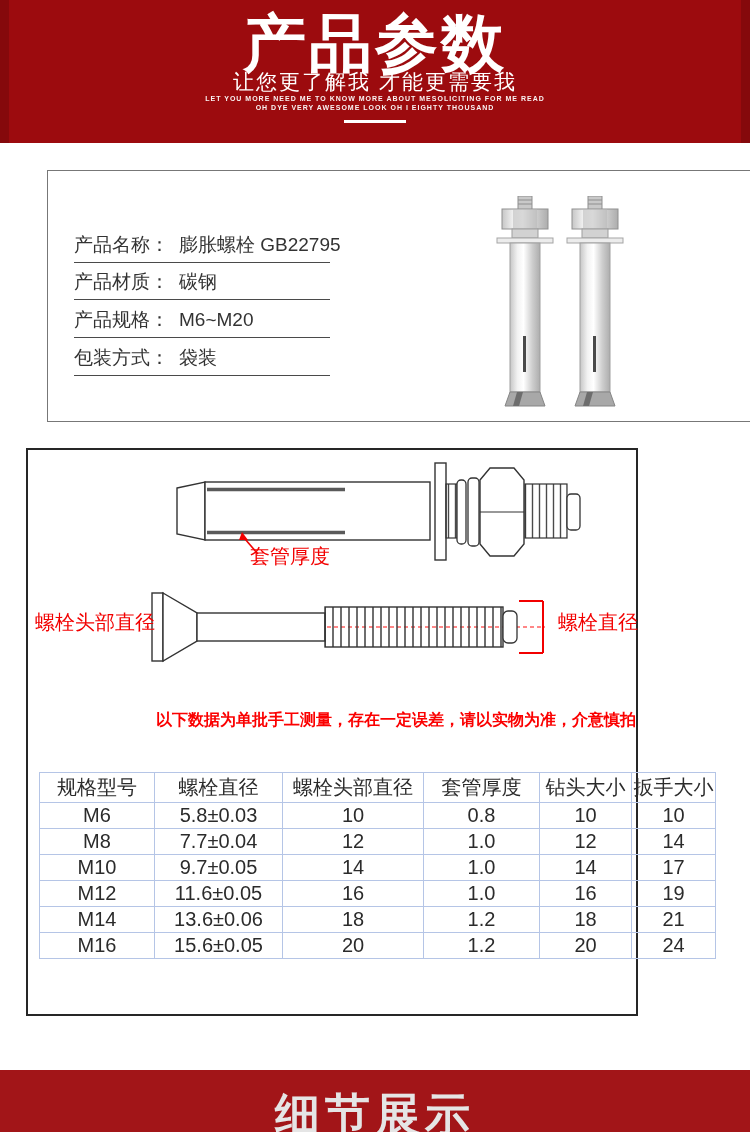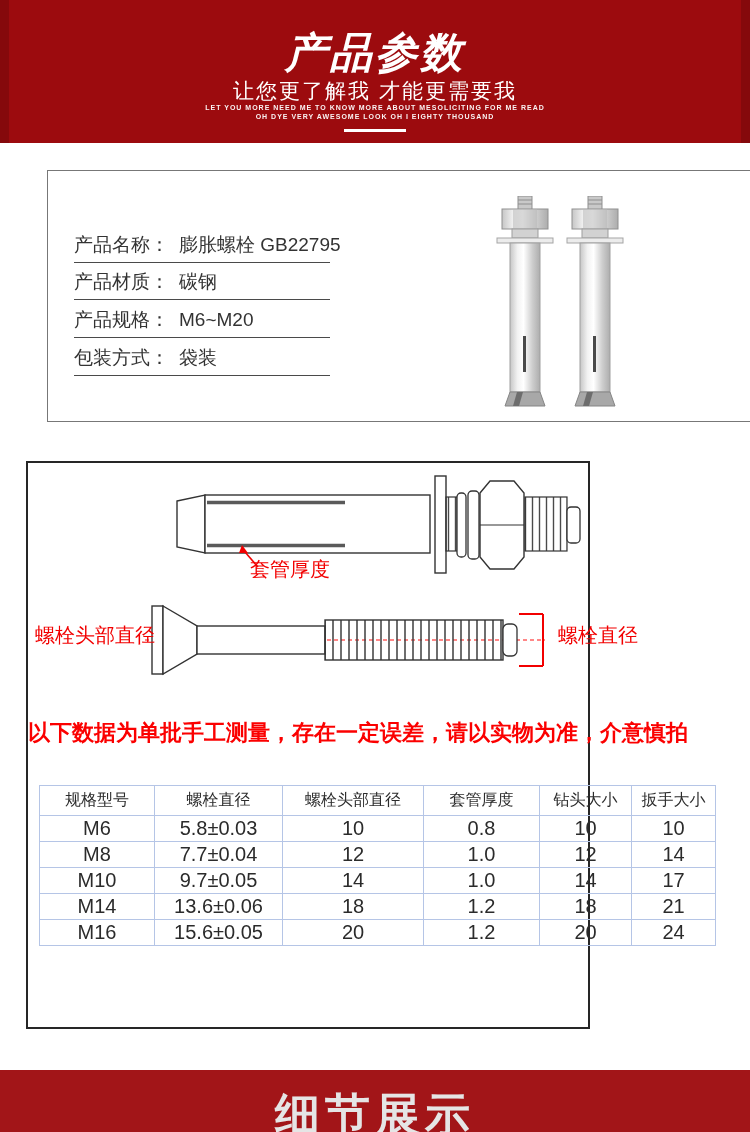--- a/index.html
+++ b/index.html
@@ -4,53 +4,53 @@
 <style>
   * { margin:0; padding:0; box-sizing:border-box; }
   html,body { width:750px; height:1132px; overflow:hidden; background:#fff;
     font-family:"Liberation Sans","DejaVu Sans",sans-serif; }
   .page { position:relative; width:750px; height:1132px; background:#fff; }
 
   
   .banner { position:absolute; top:0; left:0; width:750px; height:143px;
     background:linear-gradient(90deg,#85090c 0 9px,#9c0b0e 9px calc(100% - 9px),#85090c calc(100% - 9px));
     text-align:center; color:#fff; }
-  .banner-title { padding-top:26px; font-size:42px; line-height:53px; font-weight:bold; letter-spacing:3px;font-style:italic; }
+  .banner-title { padding-top:17px; font-size:63px; line-height:53px; font-weight:bold; letter-spacing:3px; }
   .banner-sub { font-size:21px; line-height:24px; letter-spacing:2px; }
   .banner-en { font-size:7px; line-height:9px; font-weight:bold; letter-spacing:1px; opacity:.95; }
   .banner-en:first-of-type { margin-top:3px; }
   .banner-divider { width:62px; height:3px; background:#fff; margin:8px auto 0; }
 
   
   .info-card { position:absolute; left:47px; top:170px; width:726px; height:252px;
     border:1px solid #777; background:#fff; }
   .info-row { position:absolute; left:26px; width:256px; height:31px;
     border-bottom:1px solid #4a4a4a; font-size:19px; line-height:26px; color:#333; white-space:nowrap; }
   .info-row .val { margin-left:10px; }
   .r1{top:61px;} .r2{top:98px;} .r3{top:136px;} .r4{top:174px;}
   .photo-svg { position:absolute; left:433px; top:25px; }
 
   
-  .spec-card { position:absolute; left:26px; top:461px; width:564px; height:568px;
+  .spec-card { position:absolute; left:26px; top:448px; width:612px; height:568px;
     border:2px solid #262626; background:#fff; }
   .diag1 { position:absolute; left:130px; top:8px; }
   .diag2 { position:absolute; left:117px; top:137px; }
   .red-label { position:absolute; color:#f20000; font-size:20px; line-height:22px; white-space:nowrap; }
   .lbl-sleeve { left:222px; top:95px; }
   .lbl-head   { left:7px;   top:161px; }
   .lbl-dia    { left:530px; top:161px; }
   .disclaimer { position:absolute; left:0; top:256px; width:100%; text-align:right;
-    color:#fb0000; font-size:22px; font-weight:bold; line-height:28px; white-space:nowrap; }
+    color:#fb0000; font-size:16px; font-weight:bold; line-height:28px; white-space:nowrap; }
 
   
   .spec-table { position:absolute; left:11px; top:322px; width:676px;
     border-collapse:collapse; table-layout:fixed; }
   .spec-table th, .spec-table td { border:1px solid #b5c5e6; text-align:center;
     font-weight:400; color:#2b2b2b; }
-  .spec-table th { height:30px; font-size:16px; }
+  .spec-table th { height:30px; font-size:20px; }
   .spec-table td { height:26px; font-size:20px; }
 
   
   .footer-band { position:absolute; left:0; top:1070px; width:750px; height:62px;
     background:#a21518; text-align:center; color:#e5e5e5; }
   .footer-title { padding-top:17px; font-size:45px; line-height:56px; font-weight:bold; letter-spacing:5px; }
 
   svg { display:block; }
 </style>
 </head>
@@ -203,20 +203,28 @@
           </tr>
           <tr>
             <td>M10</td>
             <td>9.7±0.05</td>
             <td>14</td>
             <td>1.0</td>
             <td>14</td>
             <td>17</td>
           </tr>
           <tr>
+            <td>M12</td>
+            <td>11.6±0.05</td>
+            <td>16</td>
+            <td>1.0</td>
+            <td>16</td>
+            <td>19</td>
+          </tr>
+          <tr>
             <td>M14</td>
             <td>13.6±0.06</td>
             <td>18</td>
             <td>1.2</td>
             <td>18</td>
             <td>21</td>
           </tr>
           <tr>
             <td>M16</td>
             <td>15.6±0.05</td>

